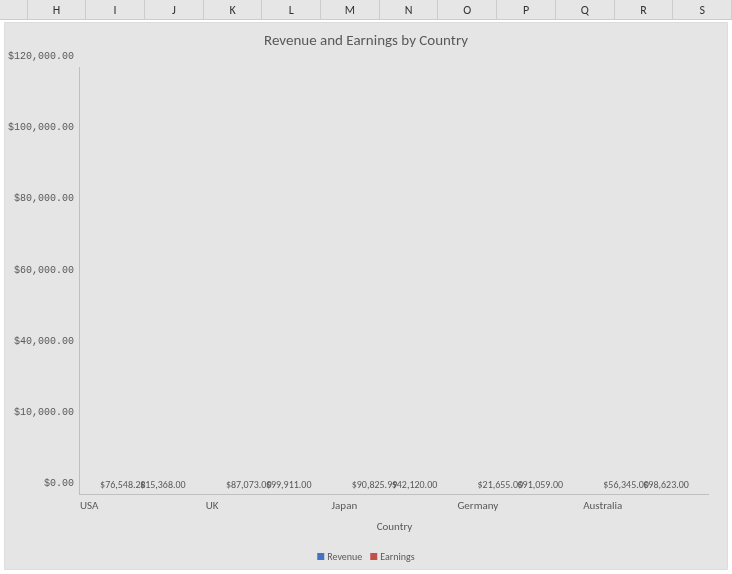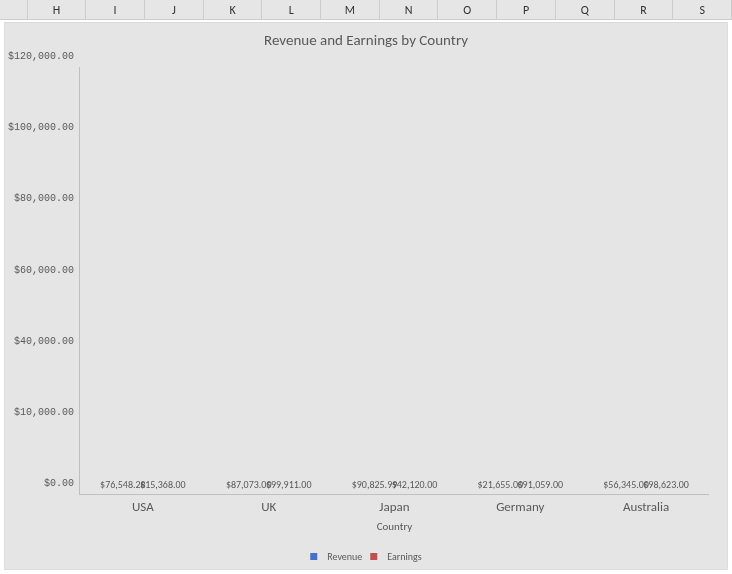--- a/index.html
+++ b/index.html
@@ -15,25 +15,25 @@
   .plot-area { position: absolute; left: 74px; top: 44px; right: 18px; bottom: 74px; border-left: 1px solid #bfbfbf; border-bottom: 1px solid #bfbfbf; }
   .gridline { position: absolute; left: 0; right: 0; border-top: 1px solid #e6e6e6; }
   .y-tick { position: absolute; right: 100%; margin-right: 6px; font-size: 10px; color: #595959; transform: translateY(-50%); white-space: nowrap; font-family: Liberation Mono, monospace; }
   
   .bars-group { position: absolute; bottom: 0; display: flex; gap: 2px; justify-content: center; width: 20%; }
   .bar { width: 38px; position: relative; }
   .bar.revenue { background: #4472C4; }
   .bar.earnings { background: #C0504D; }
   .bar-label { position: absolute; bottom: 100%; left: 50%; transform: translateX(-50%); font-size: 10px; color: #595959; white-space: nowrap; margin-bottom: 3px; }
   
-  .x-tick { position: absolute; top: 100%; margin-top: 5px; font-size: 13px; color: #595959; text-align: center; width: 20%; }
+  .x-tick { position: absolute; top: 100%; margin-top: 5px; font-size: 11px; color: #595959; text-align: left; width: 20%; }
   .x-label { position: absolute; top: 100%; left: 50%; transform: translateX(-50%); margin-top: 26px; font-size: 11px; color: #595959; text-align: right; }
   
   .legend { position: absolute; bottom: 6px; left: 50%; transform: translateX(-50%); display: flex; gap: 8px; font-size: 10px; color: #595959; z-index: 5; }
-  .legend-item { display: flex; align-items: center; gap: 10px; }
+  .legend-item { display: flex; align-items: center; gap: 3px; }
   .legend-swatch { width: 7px; height: 7px; }
   .legend-swatch.rev { background: #4472C4; }
   .legend-swatch.ear { background: #C0504D; }
   
   .watermark { position: absolute; bottom: 20px; left: 50%; transform: translateX(-50%); opacity: 0.18; text-align: center; pointer-events: none; }
   .watermark .wm-icon { display: inline-block; width: 16px; height: 16px; background: #2e9b5b; border-radius: 3px; vertical-align: middle; margin-right: 4px; }
   .watermark .wm-text { font-size: 16px; color: #444; font-weight: 500; vertical-align: middle; }
   .watermark .wm-sub { font-size: 8px; color: #666; letter-spacing: 2px; margin-top: 0px; }
 </style>
 </head>

